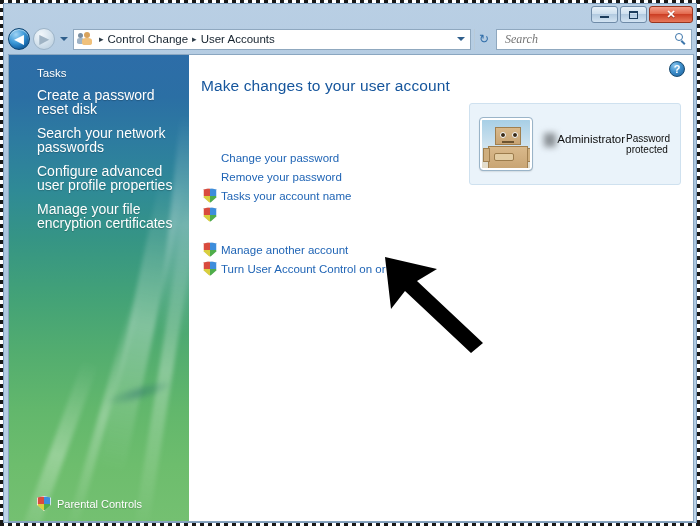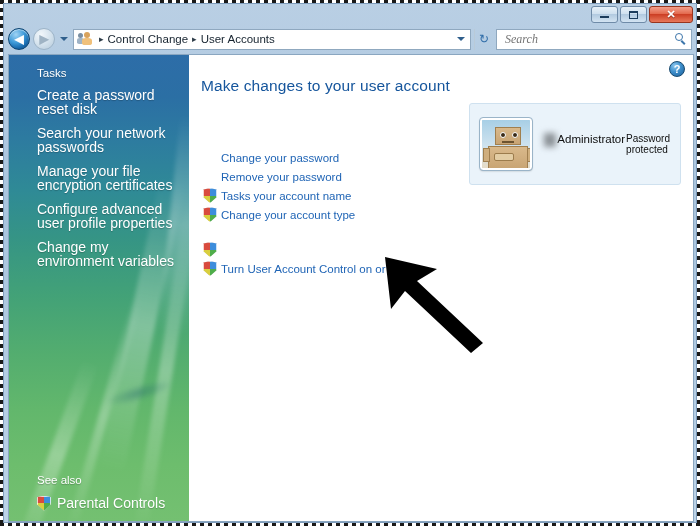--- a/index.html
+++ b/index.html
@@ -283,21 +283,21 @@
   }
   .sb-seealso {
     color: #ffffff; font-size: 11.5px; margin-bottom: 9px;
     text-shadow: 0 1px 1px rgba(0,0,0,.25);
   }
   .sb-parental {
     display: flex; align-items: center; gap: 6px;
     cursor: pointer;
   }
   .sb-parental span.lbl {
-    color: #ffffff; font-size: 14px;
+    color: #ffffff; font-size: 11px;
     text-shadow: 0 1px 1px rgba(0,0,0,.22);
   }
 
   
   .content {
     flex: 1 1 auto;
     position: relative;
     background: #ffffff;
     overflow: hidden;
   }
@@ -524,27 +524,25 @@
             <i class="s3"></i>
             <i class="s4"></i>
             <i class="s5"></i>
           <div class="dark"></div>
         </div>
 
         <div class="sb-inner">
           <div class="sb-heading">Tasks</div>
           <div class="sb-link">Create a password reset disk</div>
           <div class="sb-link">Search your network passwords</div>
+          <div class="sb-link">Configure advanced user profile properties</div>
           <div class="sb-link">Manage your file encryption certificates</div>
-          <div class="sb-link">Configure advanced user profile properties</div>
-          <div class="sb-link">Change my environment variables</div>
         </div>
 
         <div class="sb-bottom">
-          <div class="sb-seealso">See also</div>
           <div class="sb-parental">
             <div class="pc-icon">
               <div class="shield">
                 <div class="sh-body">
                   <div class="q q1"></div>
                     <div class="q q2"></div>
                   <div class="q q3"></div>
                     <div class="q q4"></div>
                 </div>
                 <div class="sh-edge"></div>
@@ -596,38 +594,38 @@
               <div class="shield">
                 <div class="sh-body">
                   <div class="q q1"></div>
                     <div class="q q2"></div>
                   <div class="q q3"></div>
                     <div class="q q4"></div>
                 </div>
                 <div class="sh-edge"></div>
               </div>
             </div>
-            <span class="txt">Change your account type</span>
           </div>
         </div>
 
         <div class="link-group secondary">
 
           <div class="link-row">
             <div class="shield-slot">
               <div class="shield">
                 <div class="sh-body">
                   <div class="q q1"></div>
                     <div class="q q2"></div>
                   <div class="q q3"></div>
                     <div class="q q4"></div>
                 </div>
                 <div class="sh-edge"></div>
               </div>
             </div>
+            <span class="txt">Manage another account</span>
           </div>
 
           <div class="link-row">
             <div class="shield-slot">
               <div class="shield">
                 <div class="sh-body">
                   <div class="q q1"></div>
                     <div class="q q2"></div>
                   <div class="q q3"></div>
                     <div class="q q4"></div>

